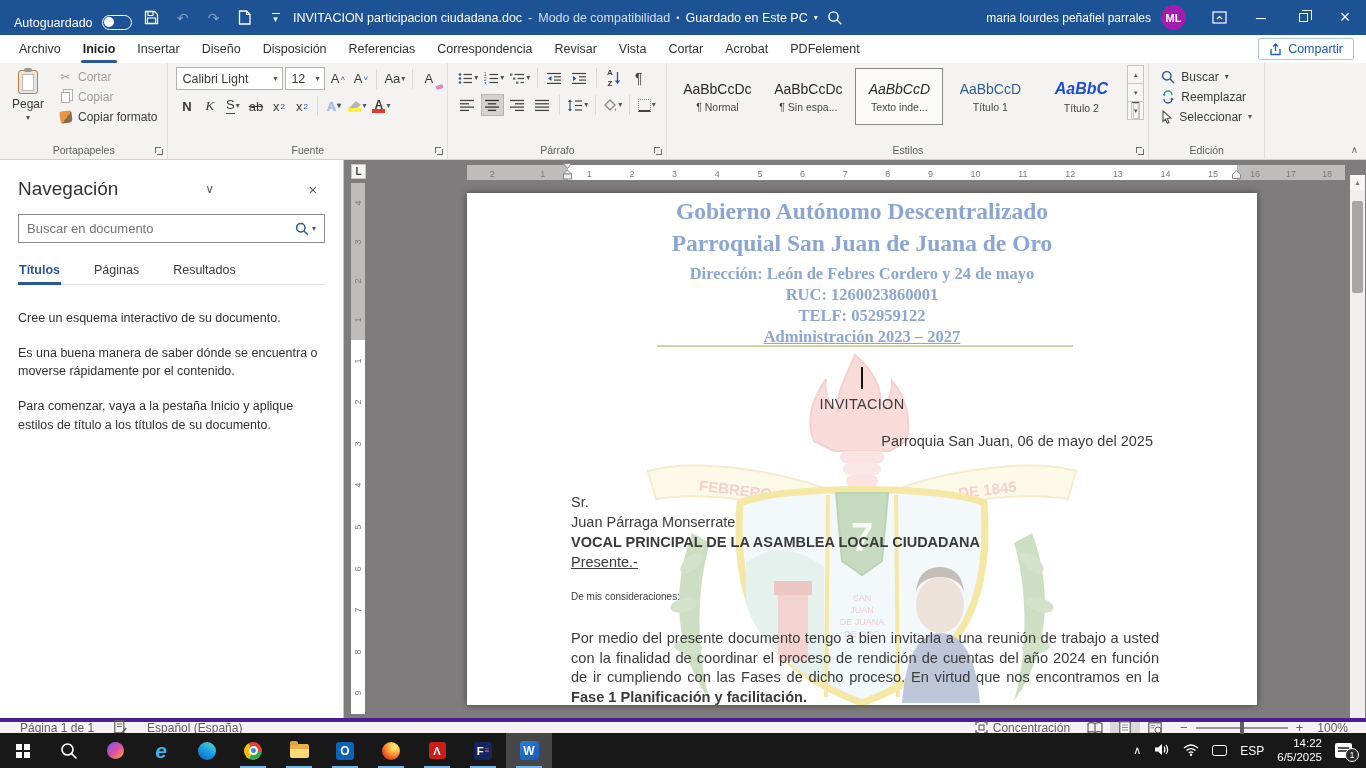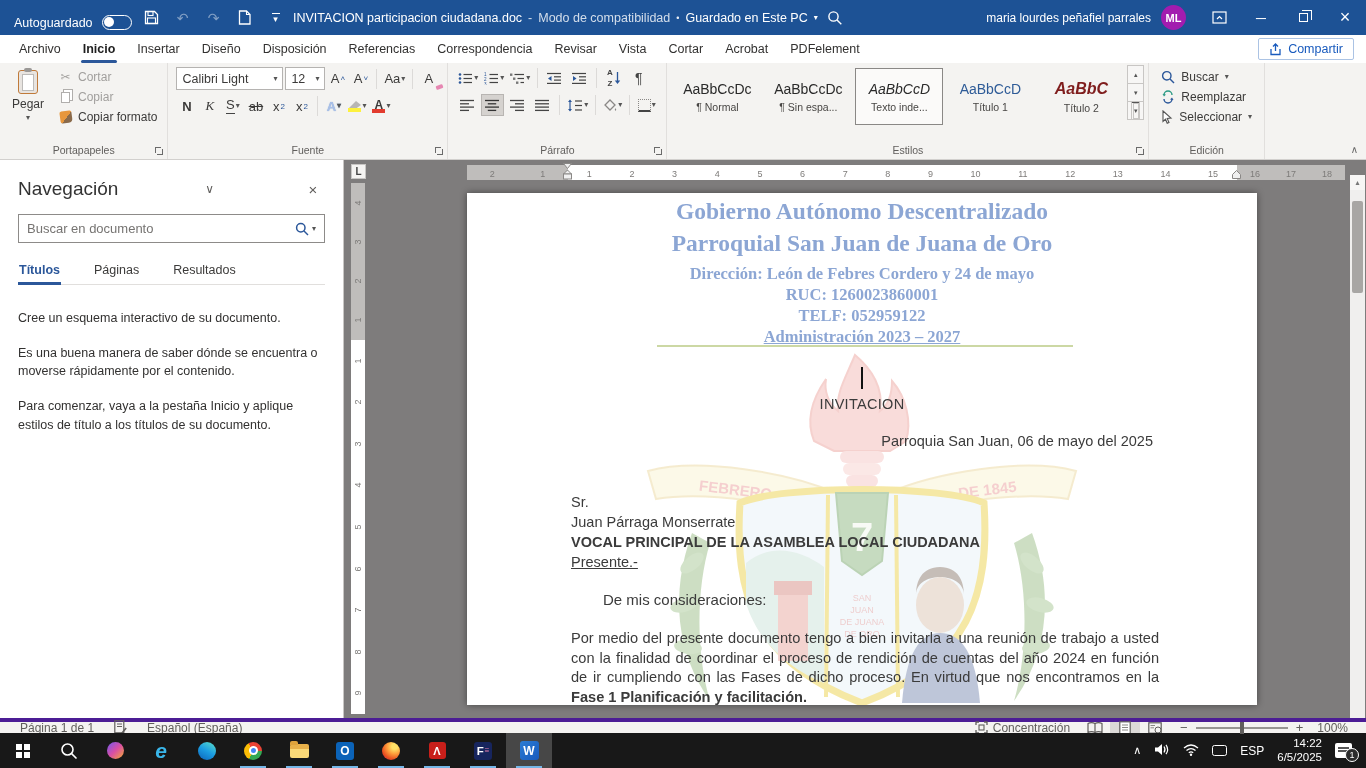--- a/index.html
+++ b/index.html
@@ -76,21 +76,21 @@
   .pbtn.on{background:#d5d2cf;border:1px solid #b8b5b2;}
   .pbtn svg{display:block;}
   .borders-ic{width:13px;height:13px;border:1px dotted #8a8886;border-bottom:2px solid #444;}
   
   .styles-wrap{display:flex;align-items:flex-start;gap:3px;padding:2px 2px;}
   .style-card{width:88px;height:57px;border:1px solid transparent;display:flex;flex-direction:column;align-items:center;justify-content:center;gap:4px;}
   .style-card.selected{border:1px solid #8a8886;background:#fbfaf9;}
   .style-card .prev{font-size:14px;color:#2a2a2a;white-space:nowrap;}
   .style-card.selected .prev{font-style:italic;}
   .style-card.t1 .prev{color:#2e5b97;}
-  .style-card.t2 .prev{color:#7f1d1d;font-weight:bold;font-style:italic;font-size:16px;}
+  .style-card.t2 .prev{color:#1d4ed8;font-weight:bold;font-style:italic;font-size:16px;}
   .style-card .nm{font-size:10.5px;color:#484644;white-space:nowrap;}
   .style-scroll{display:flex;flex-direction:column;width:17px;}
   .style-scroll span{height:19px;border:1px solid #c8c6c4;background:#f7f6f5;display:flex;align-items:center;justify-content:center;font-size:7px;color:#555;margin-top:-1px;}
   .morebar{display:flex;flex-direction:column;align-items:center;line-height:4px;}
   .morebar b{width:7px;height:1.3px;background:#555;display:block;margin-bottom:1.5px;}
   
   .edit-col{display:flex;flex-direction:column;gap:3px;padding:2px 6px;}
   .ecmd{display:flex;align-items:center;gap:6px;white-space:nowrap;padding:1.5px 2px;}
   .ecmd svg{flex:0 0 auto;}
   .acro-btn{display:flex;flex-direction:column;align-items:center;gap:2px;padding:3px 10px;font-size:12px;line-height:14px;}
@@ -137,21 +137,21 @@
   .dh1{top:5px;font-size:23.5px;} .dh2{top:37px;font-size:23.5px;}
   .dh3{top:71px;font-size:16.5px;} .dh4{top:92px;font-size:16.5px;} .dh5{top:113px;font-size:16.5px;}
   .dh6{top:134px;font-size:16.5px;text-decoration:underline;}
   .hdr-line{position:absolute;left:190px;top:152px;width:416px;height:2px;background:#ccd8a4;}
   .caret{position:absolute;left:394px;top:174px;width:1.5px;height:22px;background:#111;}
   .dtitle{position:absolute;top:203px;left:0;width:100%;text-align:center;font-size:14.5px;color:#3b3b3b;letter-spacing:.3px;}
   .ddate{position:absolute;top:240px;left:0;right:104px;text-align:right;font-size:14.5px;color:#3b3b3b;}
   .daddr{position:absolute;left:104px;top:299px;font-size:14.5px;color:#3b3b3b;line-height:20px;}
   .daddr .b{font-weight:bold;}
   .daddr .u{text-decoration:underline;}
-  .dsal{position:absolute;left:104px;top:398px;font-size:15px;color:#3b3b3b;margin-left:32px;}
+  .dsal{position:absolute;left:104px;top:398px;font-size:10px;color:#3b3b3b;}
   .dpara{position:absolute;left:104px;top:436px;width:588px;font-size:14.6px;color:#3b3b3b;line-height:19.6px;text-align:justify;}
   .dpara b{font-weight:bold;}
 
   
   .statusbar{height:15px;background:#f4f3f1;border-top:4px solid #4c1d95;display:flex;align-items:center;font-size:12px;color:#605e5c;padding:0 10px;flex:0 0 auto;}
   .sb-item{display:flex;align-items:center;gap:5px;padding:0 10px;height:100%;}
   .sb-right{margin-left:auto;display:flex;align-items:center;height:100%;}
   .viewbtn{width:30px;height:100%;display:flex;align-items:center;justify-content:center;}
   .viewbtn.on{background:#dbd9d7;}
   .zoomer{display:flex;align-items:center;gap:8px;padding:0 10px;}

